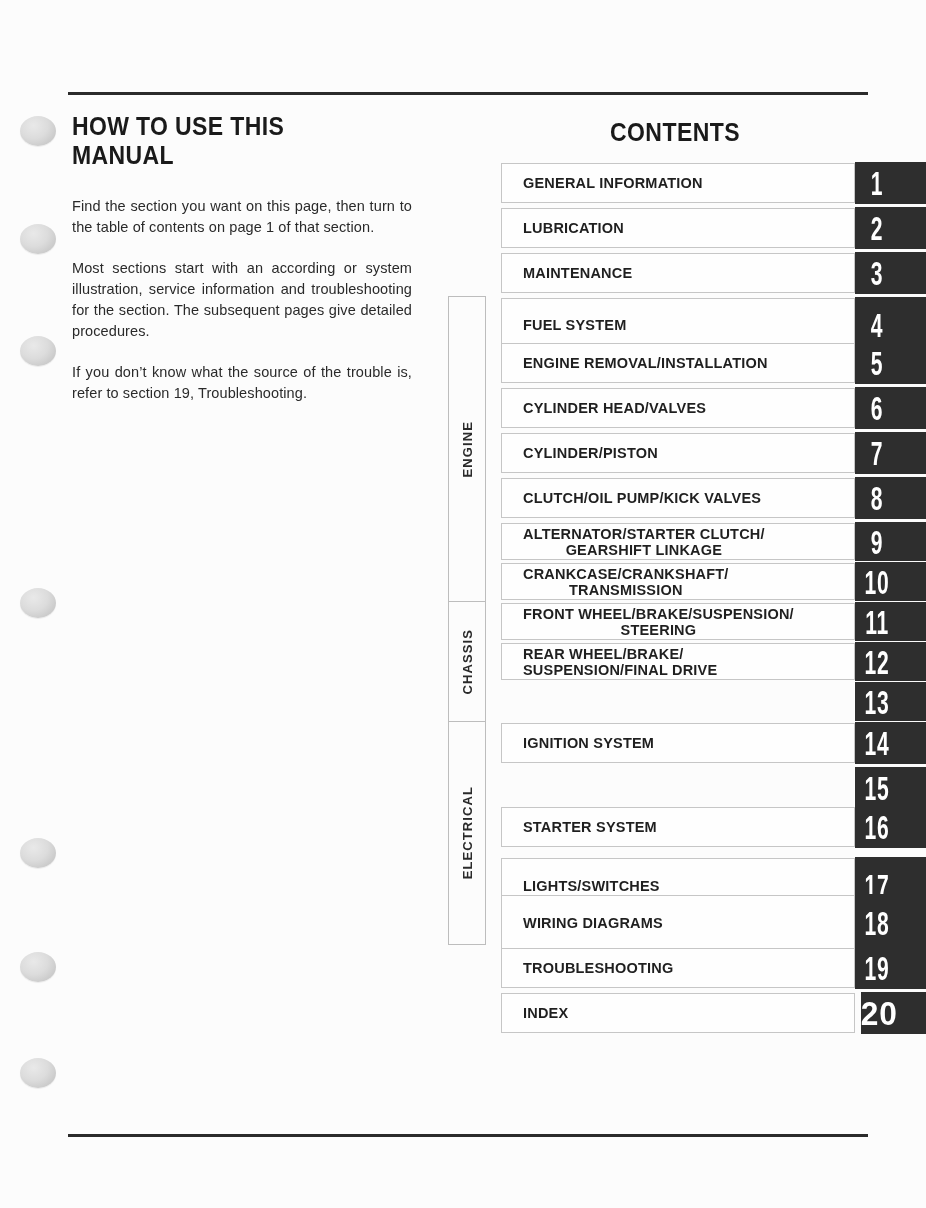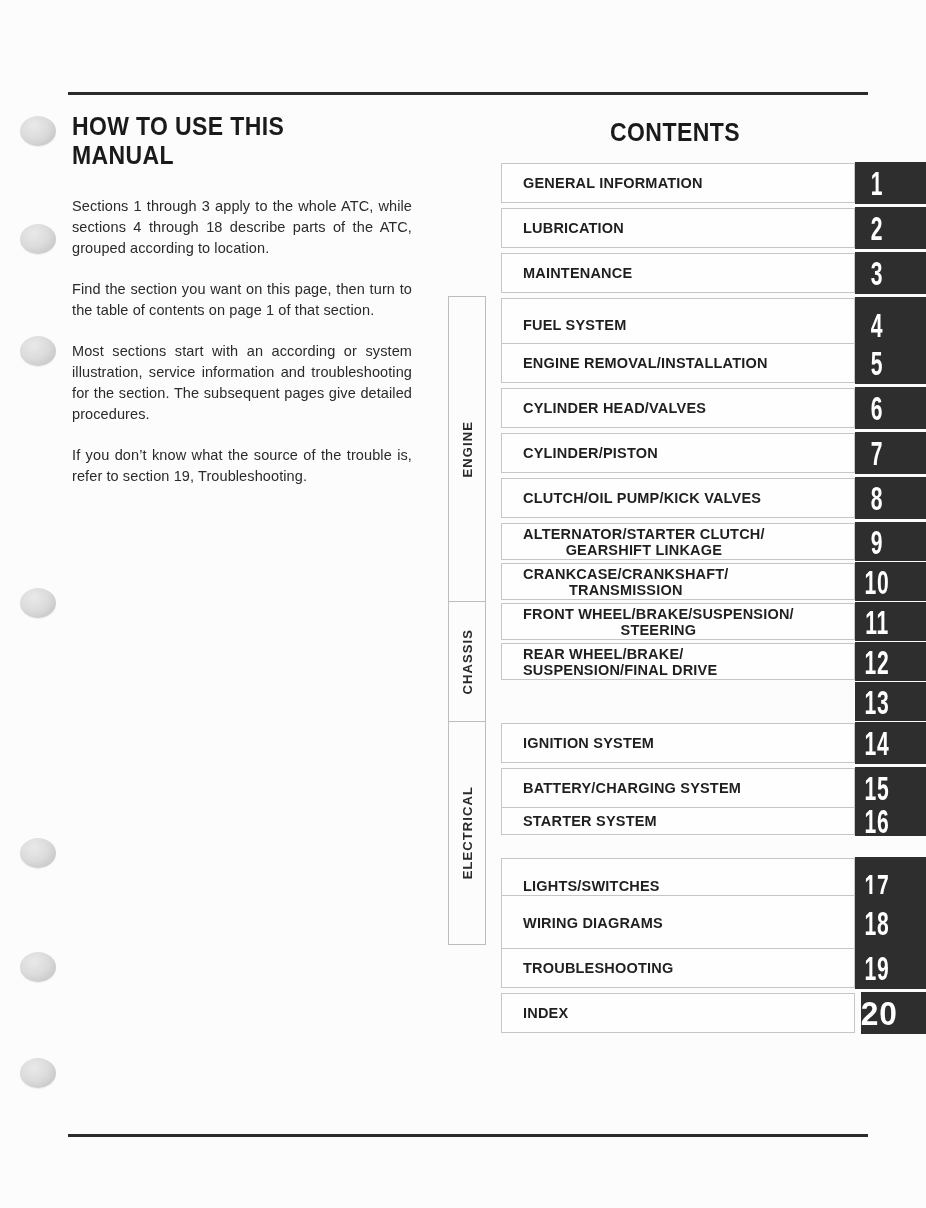--- a/index.html
+++ b/index.html
@@ -178,21 +178,20 @@
   <div class="hole" style="top:588px;"></div>
   <div class="hole" style="top:838px;"></div>
   <div class="hole" style="top:952px;"></div>
   <div class="hole" style="top:1058px;"></div>
 
   <div class="rule top"></div>
   <div class="rule bottom"></div>
 
   <div class="left-col">
     <h1 class="manual-title">HOW TO USE THIS MANUAL</h1>
-    <p class="para">Sections 1 through 3 apply to the whole ATC, while sections 4 through 18 describe parts of the ATC, grouped according to location.</p>
     <p class="para">Find the section you want on this page, then turn to the table of contents on page 1 of that section.</p>
     <p class="para">Most sections start with an according or system illustration, service information and troubleshooting for the section. The subsequent pages give detailed procedures.</p>
     <p class="para">If you don’t know what the source of the trouble is, refer to section 19, Troubleshooting.</p>
   </div>
 
   <div class="contents-title">CONTENTS</div>
 
   <div class="toc" id="toc">
       <div class="toc-row" style="top: 0px; height: 40px;">
         <div class="row-box">
@@ -297,28 +296,25 @@
       </div>
       <div class="toc-row" style="top: 560px; height: 40px;">
         <div class="row-box">
           <div class="row-label">IGNITION SYSTEM</div>
         </div>
         <div class="tab">
           <span class="tab-num">14</span>
         </div>
       </div>
       <div class="toc-row" style="top: 605px; height: 40px;">
-        <div class="row-box">
-          <div class="row-label">BATTERY/CHARGING SYSTEM</div>
-        </div>
         <div class="tab">
           <span class="tab-num">15</span>
         </div>
       </div>
-      <div class="toc-row" style="top: 644px; height: 28px;">
+      <div class="toc-row" style="top: 644px; height: 40px;">
         <div class="row-box">
           <div class="row-label">STARTER SYSTEM</div>
         </div>
         <div class="tab">
           <span class="tab-num">16</span>
         </div>
       </div>
       <div class="toc-row" style="top: 695px; height: 56px;">
         <div class="row-box">
           <div class="row-label">LIGHTS/SWITCHES</div>

